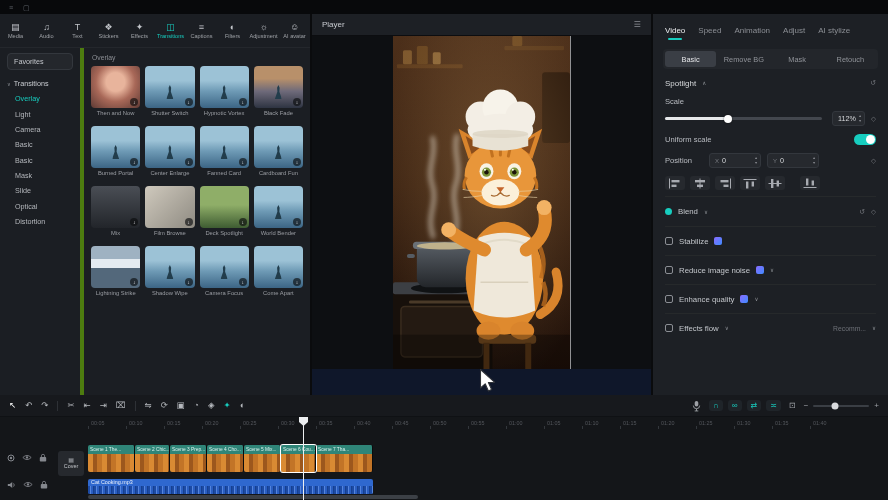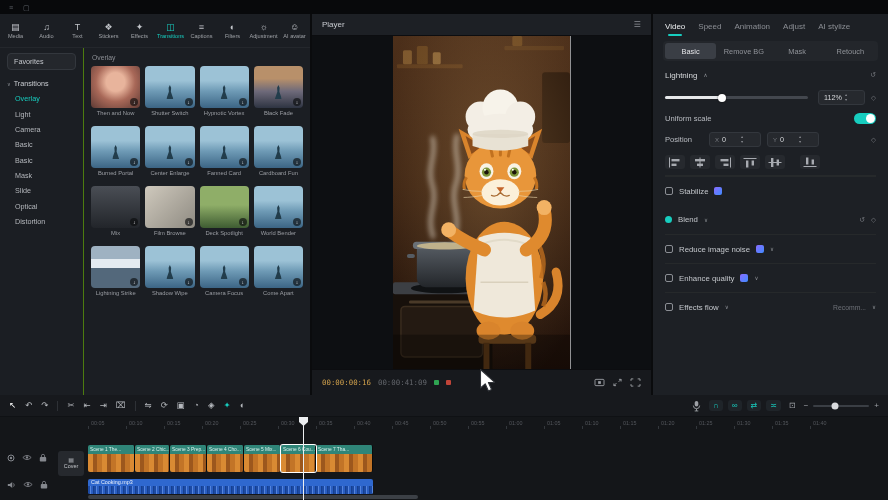--- a/index.html
+++ b/index.html
@@ -11,21 +11,21 @@
 .ts-ic{font-size:7px;color:#5e6268;line-height:1}
 
 
 #left-panel{position:absolute;left:0;top:14px;width:310px;height:381px;background:#1b1e23}
 #media-tabs{display:flex;height:34px;border-bottom:1px solid #24272c}
 .ttab{flex:1;display:flex;flex-direction:column;align-items:center;justify-content:center;gap:1px}
 .ttab-ic{font-size:9px;color:#c2c5ca;line-height:1}
 .ttab-lb{font-size:5.6px;color:#9ea1a6;white-space:nowrap}
 .ttab.active .ttab-ic,.ttab.active .ttab-lb{color:#17cdbf}
 #lp-body{display:flex;height:347px}
-#lp-sidebar{width:84px;border-right:1px solid #4d7c0f;padding-top:5px;flex:none}
+#lp-sidebar{width:84px;border-right:4px solid #4d7c0f;padding-top:5px;flex:none}
 .sb-box{margin:0 7px 6px;padding:3px 0 3px 6px;background:#24272c;border:1px solid #33373d;border-radius:4px;font-size:7.2px;color:#c3c6cb}
 .sb-header{display:flex;align-items:center;gap:3px;padding:3px 7px;font-size:7.2px;color:#c9ccd1}
 .sb-caret{font-size:5px;color:#8b8e94}
 .sb-item{padding:3.2px 7px 3.2px 15px;font-size:7.2px;color:#b4b7bc;white-space:nowrap}
 .sb-item.active{color:#17cdbf}
 #grid-wrap{flex:1;padding:5px 7px;overflow:hidden}
 #grid-header{font-size:6.8px;color:#8b8e94;margin:1px 0 5px 1px}
 #grid{display:grid;grid-template-columns:repeat(4,1fr);column-gap:5px;row-gap:10px}
 .gthumb{position:relative;height:42px;border-radius:4px;overflow:hidden;background:#3a3d42}
 .gdl{position:absolute;right:2px;bottom:2px;width:8px;height:8px;border-radius:50%;background:rgba(10,12,14,.65);color:#e8e9eb;font-size:5px;line-height:8px;text-align:center}
@@ -51,39 +51,39 @@
 .tc{font-family:"DejaVu Sans Mono",monospace;font-size:7.4px}
 .tc.cur{color:#d2a24c}
 .tc.tot{color:#63666c}
 .chip{width:5px;height:5px;border-radius:1px;display:inline-block}
 .chip.g{background:#2fa452}.chip.r{background:#c14438}
 .pc-spacer{flex:1}
 .pc-ic{color:#9ea1a6;display:flex;align-items:center}
 
 
 #right-panel{position:absolute;left:653px;top:14px;width:235px;height:381px;background:#1d2025;overflow:hidden}
-#itabs{display:flex;align-items:center;height:24px;padding:8px 12px;gap:13px}
+#itabs{display:flex;align-items:center;height:24px;padding:16px 12px;gap:13px}
 .itab{font-size:8px;color:#8b8e94;position:relative;white-space:nowrap}
 .itab.active{color:#eceef0}
 .itab.active::after{content:"";position:absolute;left:50%;transform:translateX(-50%);bottom:-5px;width:14px;height:2px;border-radius:1px;background:#17cdbf}
 #subtabs{margin:3px 10px 0;height:20px;background:#23262b;border-radius:4px;display:flex;padding:2px;gap:2px}
 .stab{flex:1;display:flex;align-items:center;justify-content:center;font-size:7.4px;color:#909399;border-radius:3px;white-space:nowrap}
 .stab.active{background:#3a3e45;color:#e4e5e8}
 #ipanel{padding:2px 12px 0}
 .irow{display:flex;align-items:center;gap:6px;height:21px}
 .irow.hdr{height:24px;font-size:8px;color:#d6d8db}
 .caret{font-size:5.5px;color:#8b8e94}
 .ilabel{font-size:7.6px;color:#b9bcc2}
 .mini{font-size:7px;color:#787b81}
 .kf{font-size:6.5px;color:#787b81}
 .mla{margin-left:auto}
 .slider{flex:1;height:3px;background:#43474e;border-radius:2px;position:relative;margin-right:4px}
 .sfill{position:absolute;left:0;top:0;height:3px;border-radius:2px;background:#e6e8ea}
 .sknob{position:absolute;top:50%;transform:translate(-50%,-50%);width:8px;height:8px;border-radius:50%;background:#fff;box-shadow:0 0 2px rgba(0,0,0,.6)}
-.vbox{height:15px;background:#26292e;border:1px solid #33373d;border-radius:3px;display:flex;align-items:center;padding:0 17px 0 5px;font-size:7.2px;color:#d6d8db;gap:3px}
+.vbox{height:15px;background:#26292e;border:1px solid #33373d;border-radius:3px;display:flex;align-items:center;padding:0 3px 0 5px;font-size:7.2px;color:#d6d8db;gap:3px}
 .axis{font-size:6px;color:#787b81}
 .step{display:flex;flex-direction:column;line-height:1;font-size:4.2px;color:#8b8e94}
 .toggle{width:22px;height:11px;border-radius:6px;background:#17cdbf;position:relative;flex:none}
 .toggle::after{content:"";position:absolute;right:1px;top:1px;width:9px;height:9px;border-radius:50%;background:#fff}
 .alnrow{display:flex;align-items:center;gap:5px;height:20px;margin-top:2px}
 .alnbtn{width:20px;height:14px;background:#26292e;border-radius:3px;display:flex;align-items:center;justify-content:center;color:#a7aab0}
 .alnbtn.gap{margin-left:10px}
 .divline{border-top:1px solid #26292b;margin-top:3px}
 .secrow{display:flex;align-items:center;gap:6px;height:29px;border-top:1px solid #26292b;font-size:7.8px;color:#c3c6cb}
 .secrow.nb{border-top:none}
@@ -393,67 +393,47 @@
             <circle cx="108" cy="71" r="18" fill="#f7f3ea"></circle>
             <circle cx="128" cy="80" r="15" fill="#f3eee5"></circle>
             <ellipse cx="108" cy="93" rx="33" ry="16" fill="#f3eee5"></ellipse>
             <path d="M80 97 h56 v12 q-28 9 -56 0 z" fill="#e8e2d4"></path>
             <ellipse cx="108" cy="97" rx="28" ry="4" fill="#dcd5c3" opacity="0.8"></ellipse>
           </g>
           <rect y="296" width="178" height="34" fill="#000" opacity="0.3"></rect>
         </svg>
       </div>
     </div>
-    <div id="pcontrols">
-      <span class="tc cur">00:00:00:16</span>
-      <span class="tc tot">00:00:41:09</span>
-      <span class="chip g"></span>
-      <span class="chip r"></span>
-      <span class="pc-spacer"></span>
-      <span class="pc-ic">
-          <svg width="11" height="9" viewBox="0 0 12 10">
-            <rect x="1" y="1.5" width="10" height="7" rx="1" fill="none" stroke="currentColor" stroke-width="1"></rect>
-            <rect x="4.5" y="3.5" width="3" height="3" fill="currentColor"></rect>
-          </svg>
-        </span>
-      <span class="pc-ic">
-          <svg width="11" height="9" viewBox="0 0 12 10">
-            <path d="M2 8.5 L4.8 5.7 M2 8.5 h2.4 M2 8.5 v-2.4 M10 1.5 L7.2 4.3 M10 1.5 h-2.4 M10 1.5 v2.4" stroke="currentColor" fill="none" stroke-width="1"></path>
-          </svg>
-        </span>
-      <span class="pc-ic">
-          <svg width="11" height="9" viewBox="0 0 12 10">
-            <path d="M1 3.2 V1 h2.6 M8.4 1 H11 v2.2 M11 6.8 V9 H8.4 M3.6 9 H1 V6.8" stroke="currentColor" fill="none" stroke-width="1"></path>
-          </svg>
-        </span>
-    </div>
   </div>
 
   <div id="right-panel">
     <div id="itabs">
         <div class="itab active">Video</div>
         <div class="itab">Speed</div>
         <div class="itab">Animation</div>
         <div class="itab">Adjust</div>
         <div class="itab">AI stylize</div>
       </div>
     <div id="subtabs">
         <div class="stab active">Basic</div>
         <div class="stab">Remove BG</div>
         <div class="stab">Mask</div>
         <div class="stab">Retouch</div>
       </div>
     <div id="ipanel">
 
       <div class="irow hdr">
-        <span>Lightning</span>
+        <span>Spotlight</span>
         <span class="caret">∧</span>
         <span class="mini mla">↺</span>
       </div>
 
+      <div class="irow" style="height:13px">
+        <span class="ilabel">Scale</span>
+      </div>
       <div class="irow">
         <div class="slider">
           <div class="sfill" id="scale-fill" style="width: 40%;"></div>
           <div class="sknob" id="scale-knob" style="left: 40%;"></div>
         </div>
         <div class="vbox">
           <span>112%</span>
           <span class="step mla">
               <span>▴</span>
               <span>▾</span>
@@ -529,32 +509,32 @@
             <svg width="14" height="11" viewBox="0 0 14 11">
               <line x1="0.5" y1="9.5" x2="13.5" y2="9.5" stroke="currentColor"></line>
               <rect x="3" y="0.5" width="2.4" height="7" fill="currentColor"></rect>
               <rect x="8.6" y="2.5" width="2.4" height="5" fill="currentColor"></rect>
             </svg>
           </span>
       </div>
 
       <div class="divline"></div>
 
-      <div class="secrow">
-        <span class="sqic"></span>
-        <span>Stabilize</span>
-        <span class="pro"></span>
-      </div>
-
       <div class="secrow nb">
         <span class="blenddot"></span>
         <span>Blend</span>
         <span class="caret">∨</span>
         <span class="mini mla">↺</span>
         <span class="kf">◇</span>
+      </div>
+
+      <div class="secrow">
+        <span class="sqic"></span>
+        <span>Stabilize</span>
+        <span class="pro"></span>
       </div>
 
       <div class="secrow">
         <span class="sqic"></span>
         <span>Reduce image noise</span>
         <span class="pro"></span>
         <span class="caret">∨</span>
       </div>
 
       <div class="secrow">

